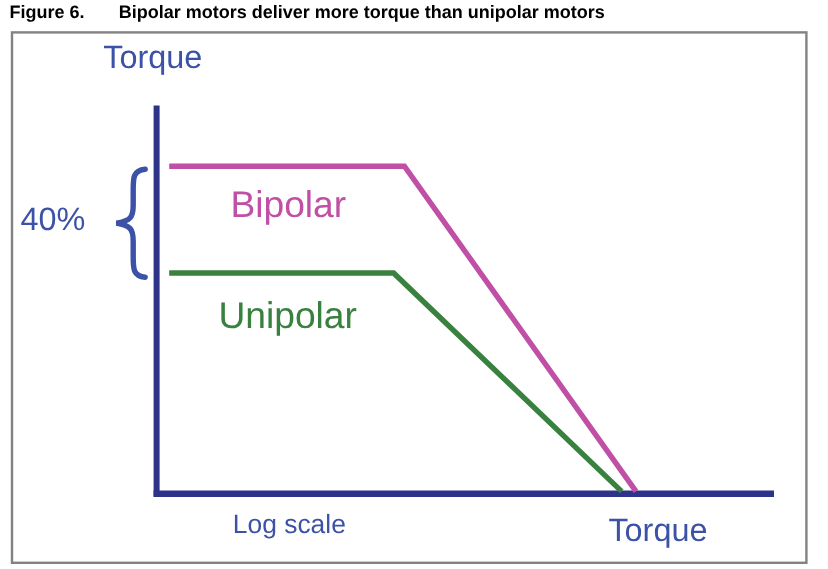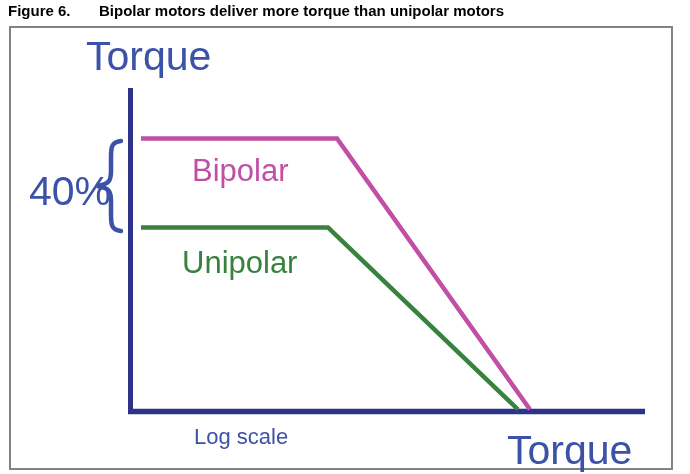--- a/index.html
+++ b/index.html
@@ -26,26 +26,26 @@
     background: #ffffff;
   }
 
   .chart-svg {
     position: absolute; left: 0; top: 0;
     width: 690px; height: 474px;
   }
 
   .axis-label, .annotation-blue {
     position: absolute; color: #3b52a7;
-    font-size: 41px; white-space: nowrap;
+    font-size: 27px; white-space: nowrap;
   }
   .torque-label  { left: 86px;  top: 33px;  }
   .speed-label   { left: 507px; top: 427px; }
   .logscale-label{ left: 178px; top: 424px; font-size: 22px; margin-left: 16px; }
-  .pct-label     { left: 29px;  top: 168px; }
+  .pct-label     { left: 17px;  top: 168px; }
 
   .series-label {
     position: absolute; font-size: 31px; white-space: nowrap;
   }
   .bipolar-label  { left: 192px; top: 153px; color: #c04fa6; }
   .unipolar-label { left: 182px; top: 245px; color: #38813f; }
 </style>
 </head>
 <body>
 

